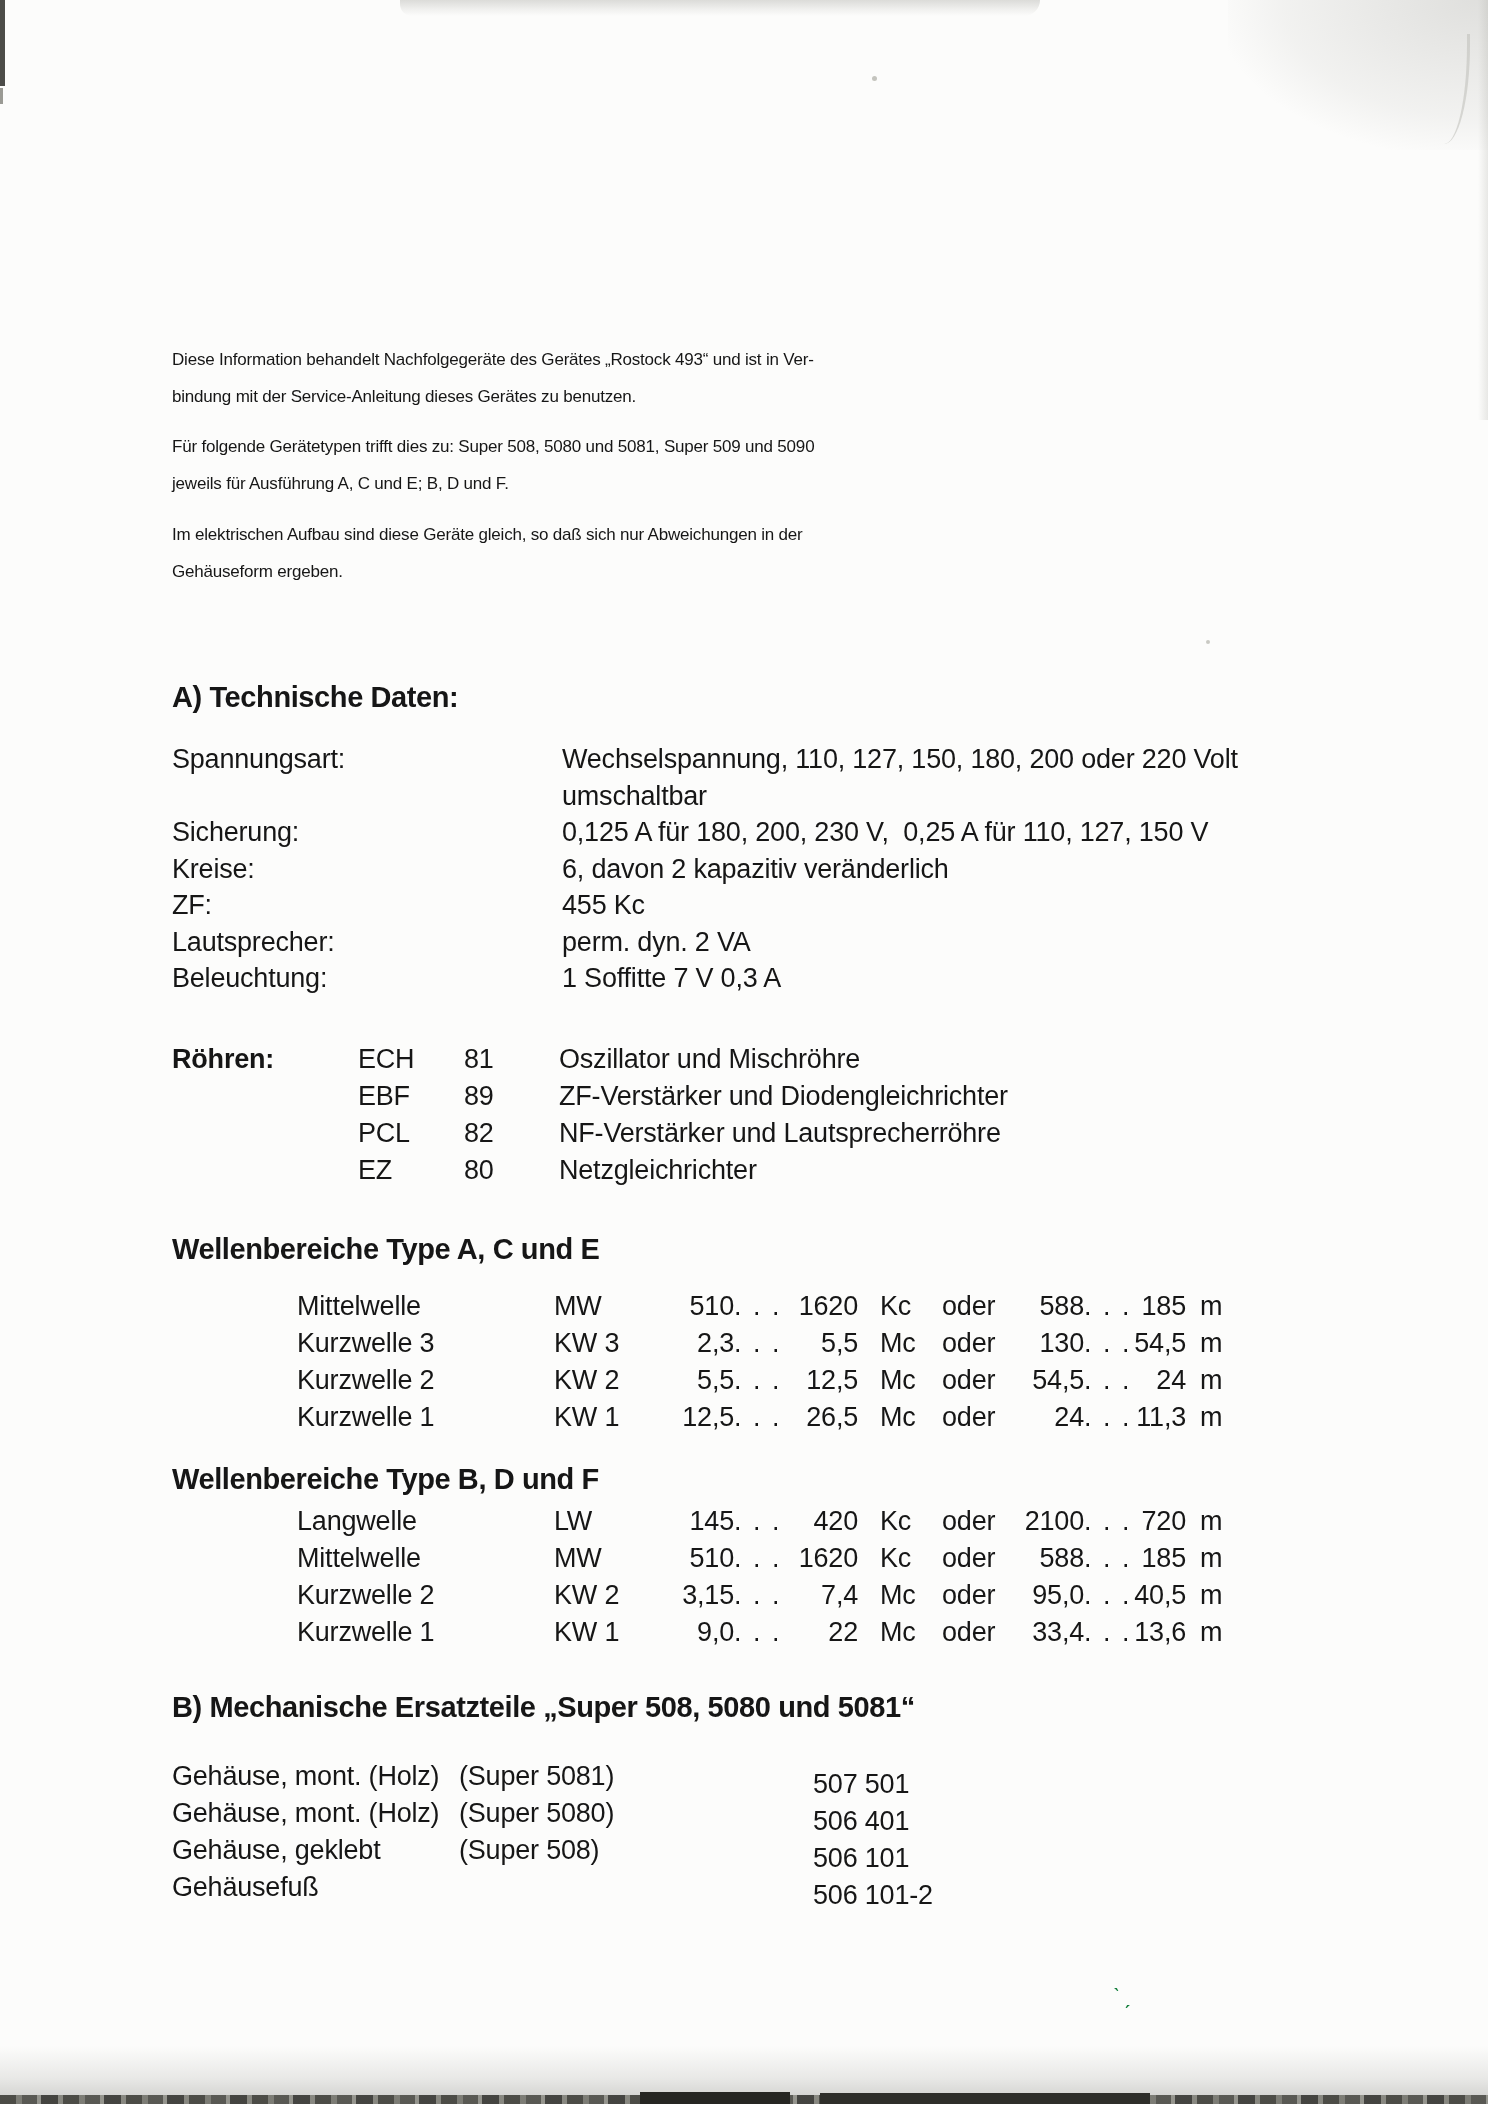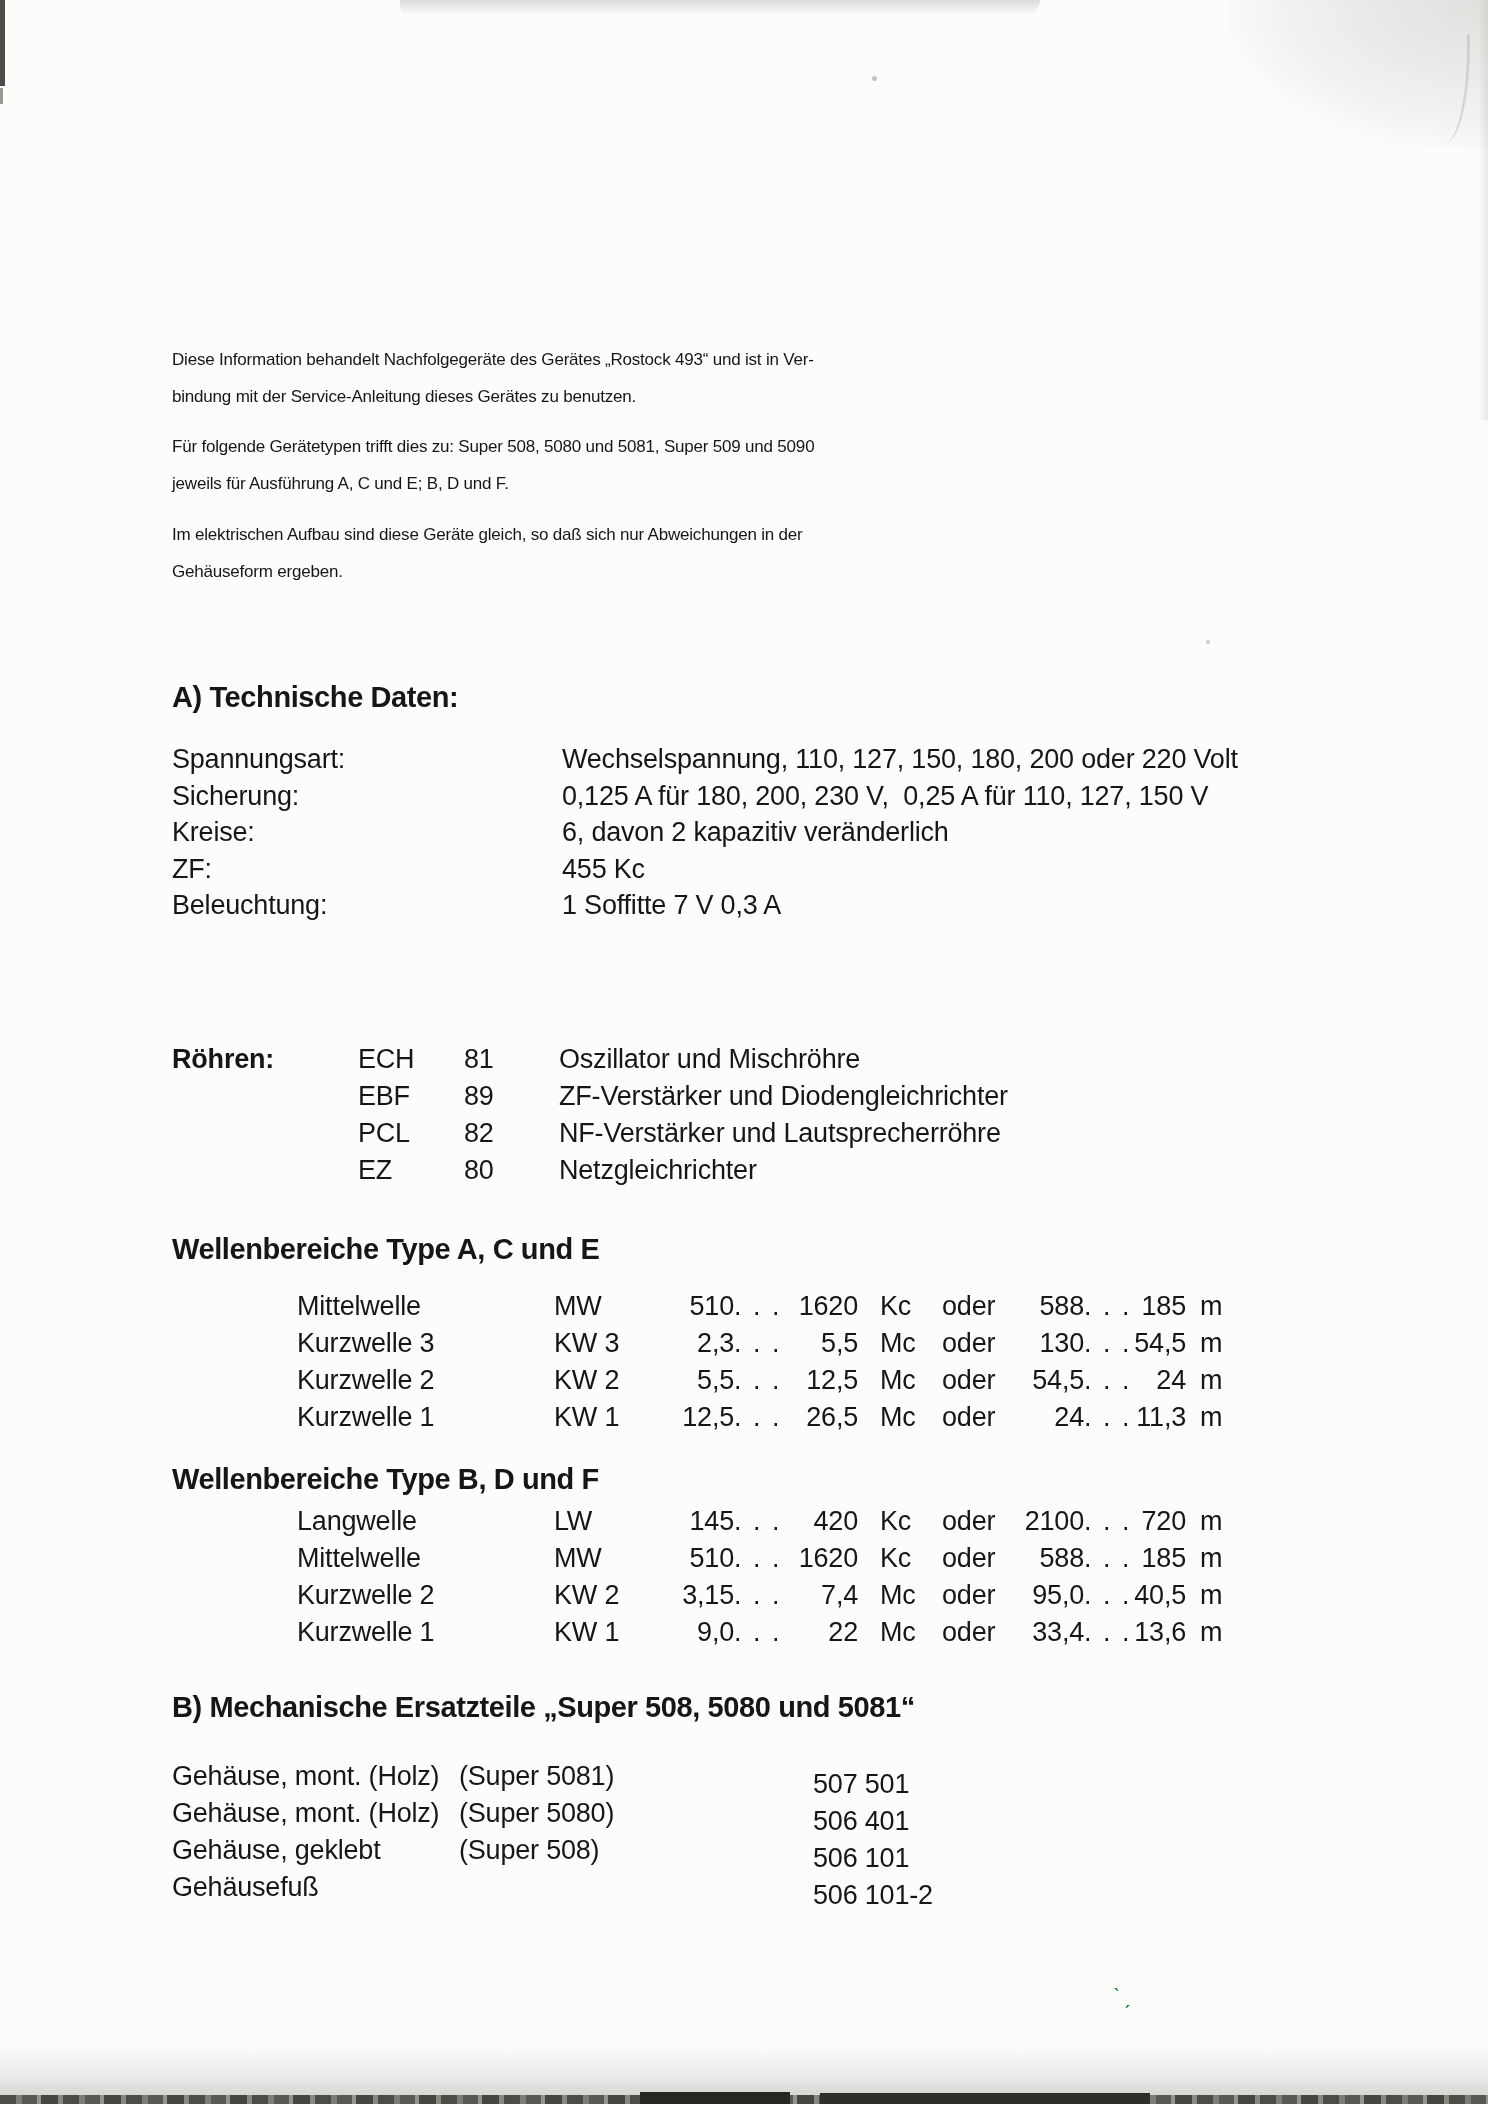--- a/index.html
+++ b/index.html
@@ -145,30 +145,38 @@
   </div>
 
   <div class="abs sec-heading" style="top:681px">A) Technische Daten:</div>
 
   <div class="abs specs">
     <div class="spec-row">
       <span class="spec-label">Spannungsart:</span>
       <span class="spec-value">Wechselspannung, 110, 127, 150, 180, 200 oder 220 Volt</span>
     </div>
     <div class="spec-row">
+      <span class="spec-label"></span>
+      <span class="spec-value">umschaltbar</span>
+    </div>
+    <div class="spec-row">
       <span class="spec-label">Sicherung:</span>
       <span class="spec-value">0,125 A für 180, 200, 230 V,&nbsp; 0,25 A für 110, 127, 150 V</span>
     </div>
     <div class="spec-row">
       <span class="spec-label">Kreise:</span>
       <span class="spec-value">6, davon 2 kapazitiv veränderlich</span>
     </div>
     <div class="spec-row">
       <span class="spec-label">ZF:</span>
       <span class="spec-value">455 Kc</span>
+    </div>
+    <div class="spec-row">
+      <span class="spec-label">Lautsprecher:</span>
+      <span class="spec-value">perm. dyn. 2 VA</span>
     </div>
     <div class="spec-row">
       <span class="spec-label">Beleuchtung:</span>
       <span class="spec-value">1 Soffitte 7 V 0,3 A</span>
     </div>
   </div>
 
   <div class="abs tubes">
     <div class="tube-row">
       <span class="tube-head">Röhren:</span>

